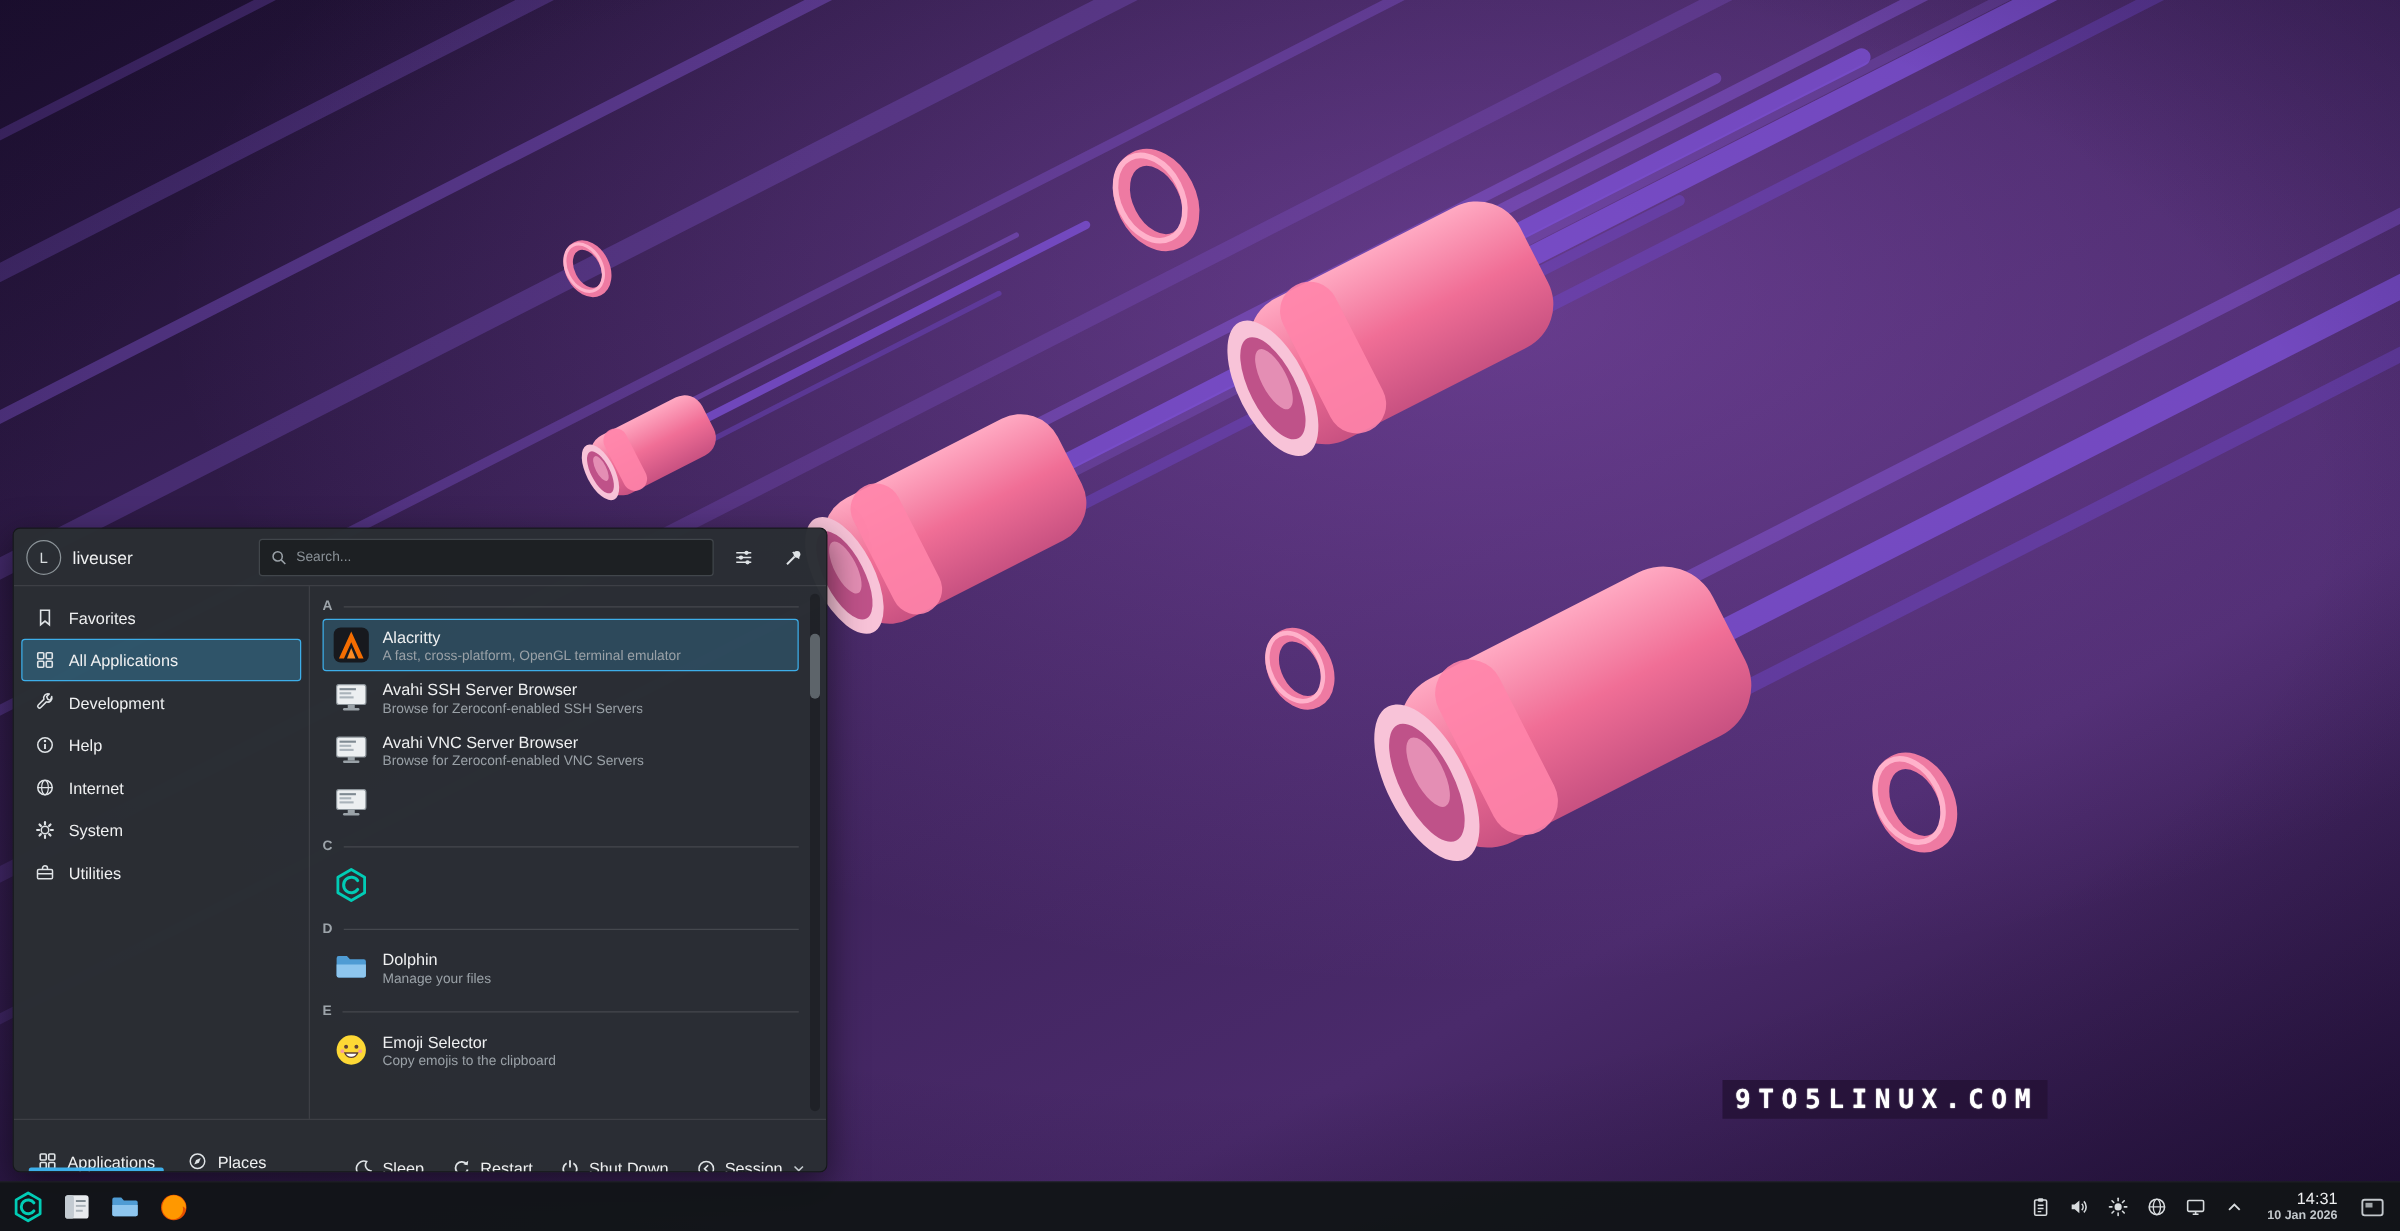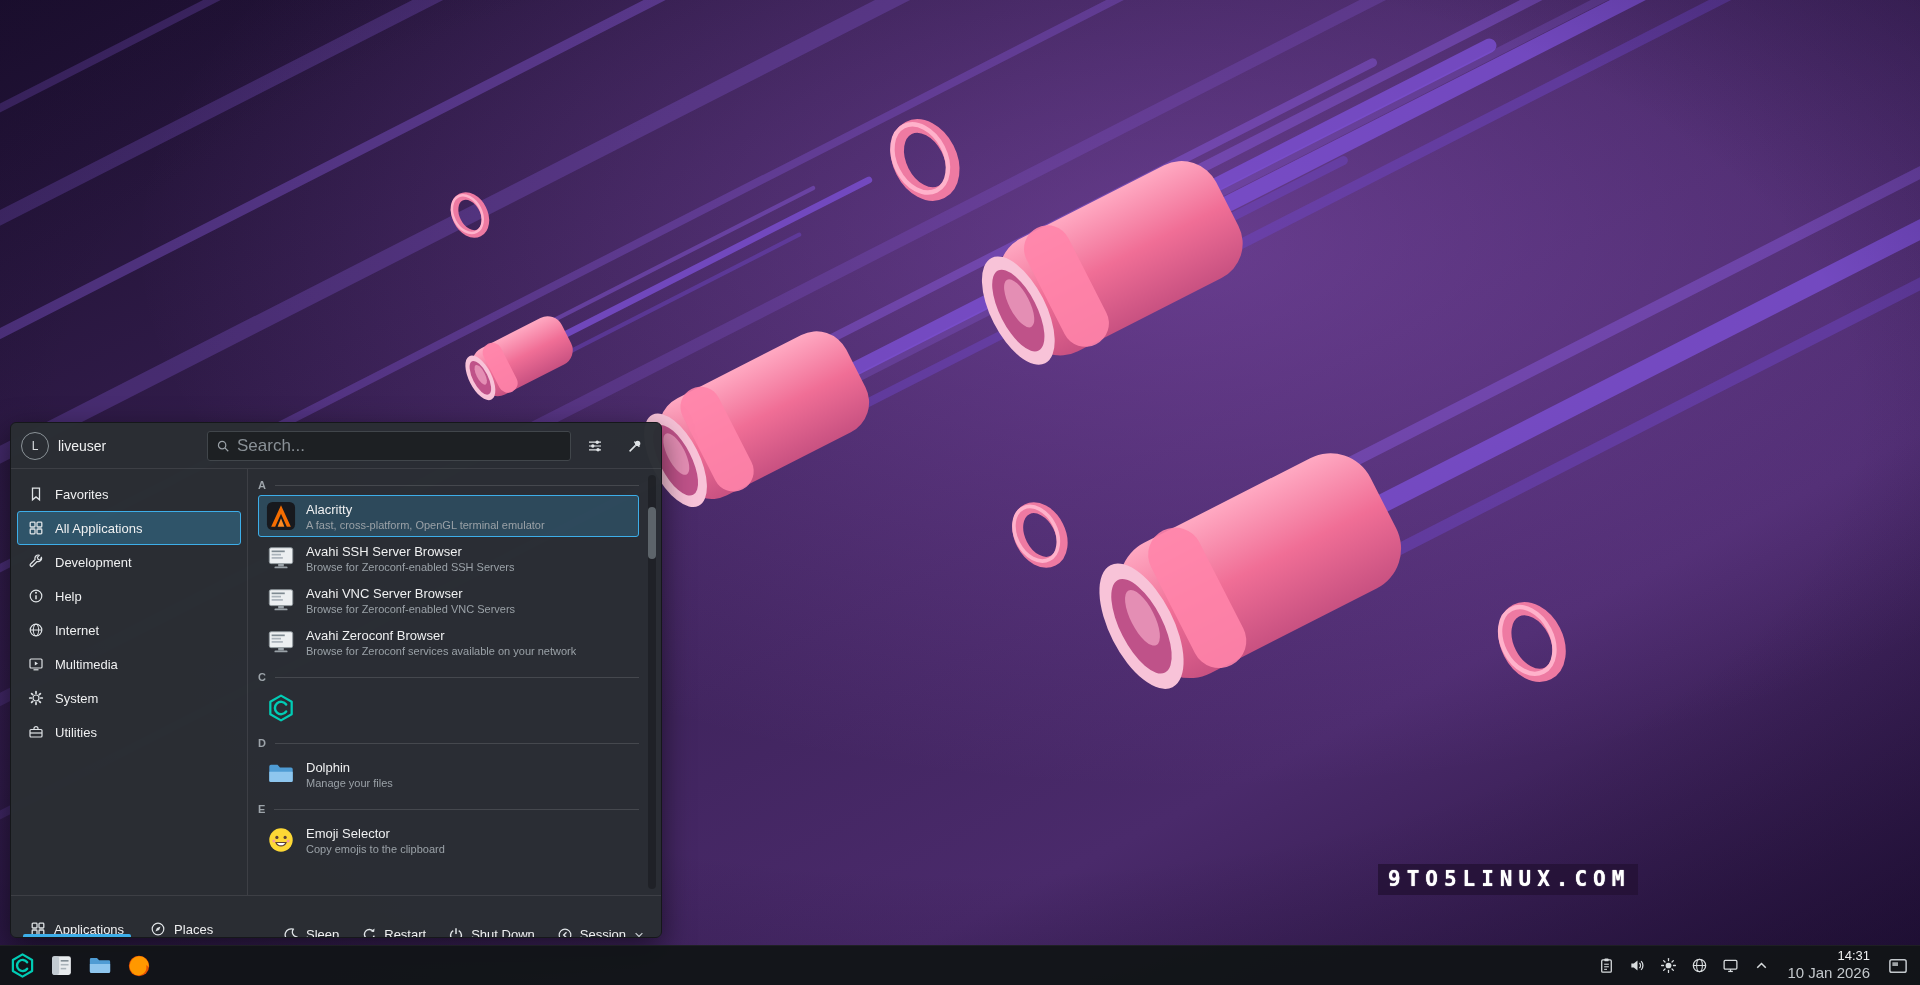--- a/index.html
+++ b/index.html
@@ -20,21 +20,21 @@
     color:#eff0f1; font-size:13px; overflow:hidden; }
   .launcher-header { height:46px; flex:0 0 46px; display:flex; align-items:center;
     padding:0 10px; gap:8px; border-bottom:1px solid rgba(255,255,255,0.09); }
   .user-block { width:178px; display:flex; align-items:center; gap:9px; flex:0 0 178px; }
   .avatar { width:28px; height:28px; border-radius:50%; border:1px solid #8b9398;
     display:flex; align-items:center; justify-content:center; font-size:12px; color:#d8dcde; }
   .username { font-size:14px; color:#eff0f1; }
   .searchbar { flex:1; height:30px; background:#1d2023; border:1px solid #41464b;
     border-radius:3px; display:flex; align-items:center; gap:7px; padding:0 8px; color:#9aa1a7; }
   .searchbar input { flex:1; background:transparent; border:none; outline:none;
-    color:#eff0f1; font-size:17px; font-family:"Liberation Sans", sans-serif; }
+    color:#eff0f1; font-size:11px; font-family:"Liberation Sans", sans-serif; }
   .searchbar input::placeholder { color:#8a9197; }
   .iconbtn { width:32px; height:32px; border:none; background:transparent; color:#dfe3e6;
     display:flex; align-items:center; justify-content:center; border-radius:3px; cursor:pointer; }
 
   .launcher-body { flex:1; display:flex; min-height:0; }
   .sidebar { width:237px; flex:0 0 237px; padding:8px 6px; border-right:1px solid rgba(255,255,255,0.09); }
   .side-item { height:34px; display:flex; align-items:center; gap:11px; padding:0 10px;
     border-radius:3px; border:1px solid transparent; color:#eff0f1; cursor:pointer; }
   .side-item .icon { width:16px; height:16px; color:#dfe3e6; display:flex; }
   .side-item.selected { background:rgba(61,174,233,0.30); border-color:#3daee9; }
@@ -73,21 +73,21 @@
     background:rgba(18,21,24,0.97); border-top:1px solid rgba(255,255,255,0.05);
     display:flex; align-items:center; padding:0 5px; gap:5px; }
   .pbtn { width:34px; height:34px; display:flex; align-items:center; justify-content:center;
     border-radius:3px; cursor:pointer; }
   .panel-spacer { flex:1; }
   .tray-btn { width:26px; height:26px; display:flex; align-items:center; justify-content:center;
     color:#d8dcde; border-radius:3px; cursor:pointer; }
   .clock { display:flex; flex-direction:column; align-items:flex-end; justify-content:center;
     margin:0 10px 0 8px; line-height:1.15; cursor:pointer; }
   .clock .time { font-size:13px; color:#eff0f1; }
-  .clock .date { font-size:15px; color:#c3c8cc; }
+  .clock .date { font-size:10px; color:#c3c8cc;font-weight:bold; }
   .pager-btn { width:26px; height:26px; display:flex; align-items:center; justify-content:center;
     color:#c3c8cc; margin-right:4px; cursor:pointer; }
 </style>
 </head>
 <body>
 
 <div class="desktop">
 
   <svg class="wallpaper" viewBox="0 0 1920 985" preserveAspectRatio="none" aria-hidden="true">
     <defs>
@@ -242,30 +242,20 @@
                 <circle cx="8" cy="8" r="5.8" fill="none" stroke="currentColor" stroke-width="1.2"></circle>
                 <ellipse cx="8" cy="8" rx="2.7" ry="5.8" fill="none" stroke="currentColor" stroke-width="1"></ellipse>
                 <line x1="2.2" y1="8" x2="13.8" y2="8" stroke="currentColor" stroke-width="1"></line>
               </svg>
             </span>
           <span>Internet</span>
         </div>
         <div class="side-item">
           <span class="icon">
               <svg viewBox="0 0 16 16" width="16" height="16">
-                <rect x="2" y="3" width="12" height="9" rx="1" fill="none" stroke="currentColor" stroke-width="1.2"></rect>
-                <path d="M6.8 5.5 L10 7.5 L6.8 9.5 Z" fill="currentColor"></path>
-                <line x1="5.5" y1="13.8" x2="10.5" y2="13.8" stroke="currentColor" stroke-width="1.2"></line>
-              </svg>
-            </span>
-          <span>Multimedia</span>
-        </div>
-        <div class="side-item">
-          <span class="icon">
-              <svg viewBox="0 0 16 16" width="16" height="16">
                 <circle cx="8" cy="8" r="3" fill="none" stroke="currentColor" stroke-width="1.2"></circle>
                 <g stroke="currentColor" stroke-width="1.7" stroke-linecap="round">
                   <line x1="8" y1="1.7" x2="8" y2="3.3"></line>
                   <line x1="8" y1="12.7" x2="8" y2="14.3"></line>
                   <line x1="1.7" y1="8" x2="3.3" y2="8"></line>
                   <line x1="12.7" y1="8" x2="14.3" y2="8"></line>
                   <line x1="3.6" y1="3.6" x2="4.7" y2="4.7"></line>
                   <line x1="11.3" y1="11.3" x2="12.4" y2="12.4"></line>
                   <line x1="3.6" y1="12.4" x2="4.7" y2="11.3"></line>
                   <line x1="11.3" y1="4.7" x2="12.4" y2="3.6"></line>
@@ -344,24 +334,20 @@
         <div class="app-row">
           <span class="appicon">
               <svg viewBox="0 0 32 32" width="30" height="30">
                 <rect x="3.5" y="5" width="25" height="17" rx="2" fill="#eceff1" stroke="#8d959b"></rect>
                 <rect x="6" y="8" width="14" height="1.8" fill="#7f8a92"></rect>
                 <rect x="6" y="11.5" width="10" height="1.8" fill="#aab3ba"></rect>
                 <rect x="6" y="15" width="12" height="1.8" fill="#aab3ba"></rect>
                 <rect x="13" y="22" width="6" height="3" fill="#9aa2a8"></rect>
                 <rect x="9" y="25" width="14" height="2" rx="1" fill="#9aa2a8"></rect>
               </svg>
-            </span>
-          <span class="app-text">
-              <span class="app-name">Avahi Zeroconf Browser</span>
-              <span class="app-desc">Browse for Zeroconf services available on your network</span>
             </span>
         </div>
 
         <div class="section-head">
           <span>C</span>
           <span class="section-rule"></span>
         </div>
 
         <div class="app-row">
           <span class="appicon">

